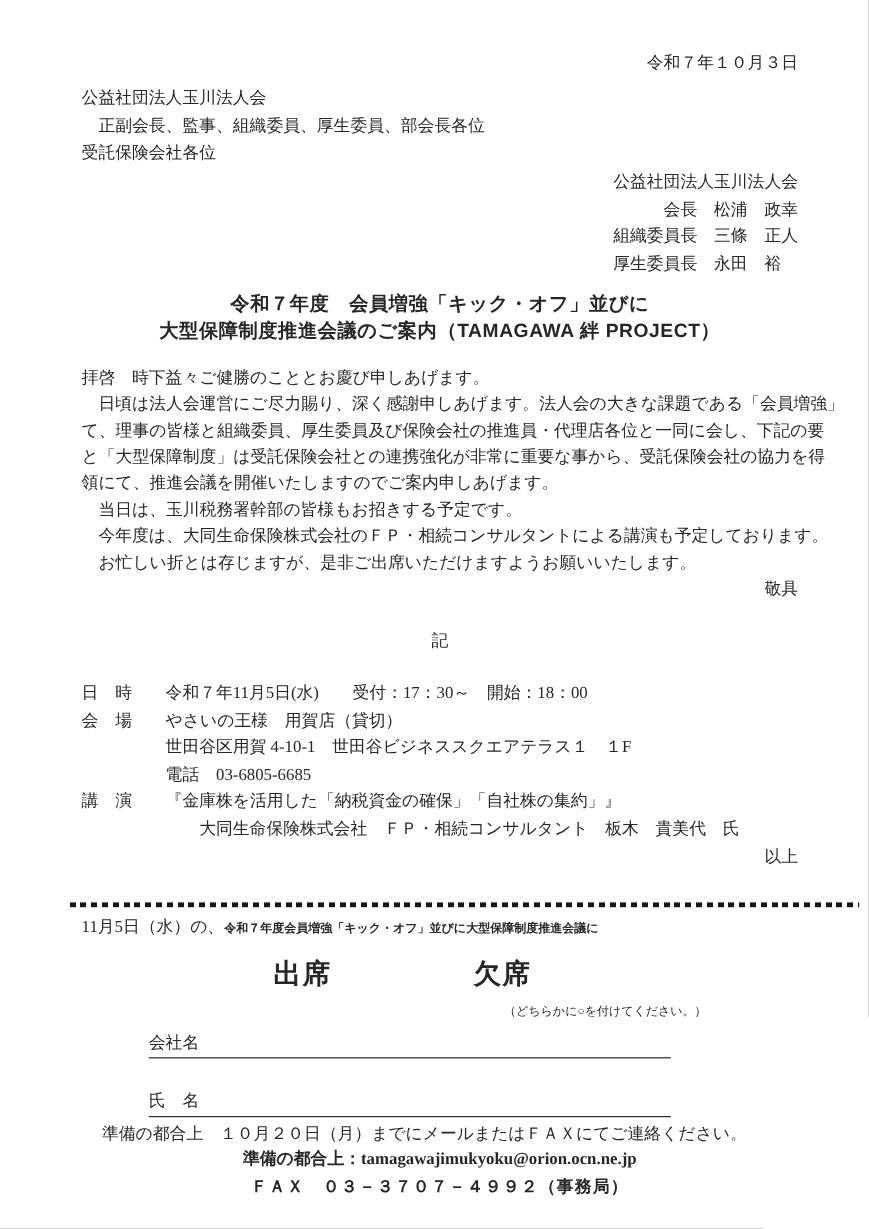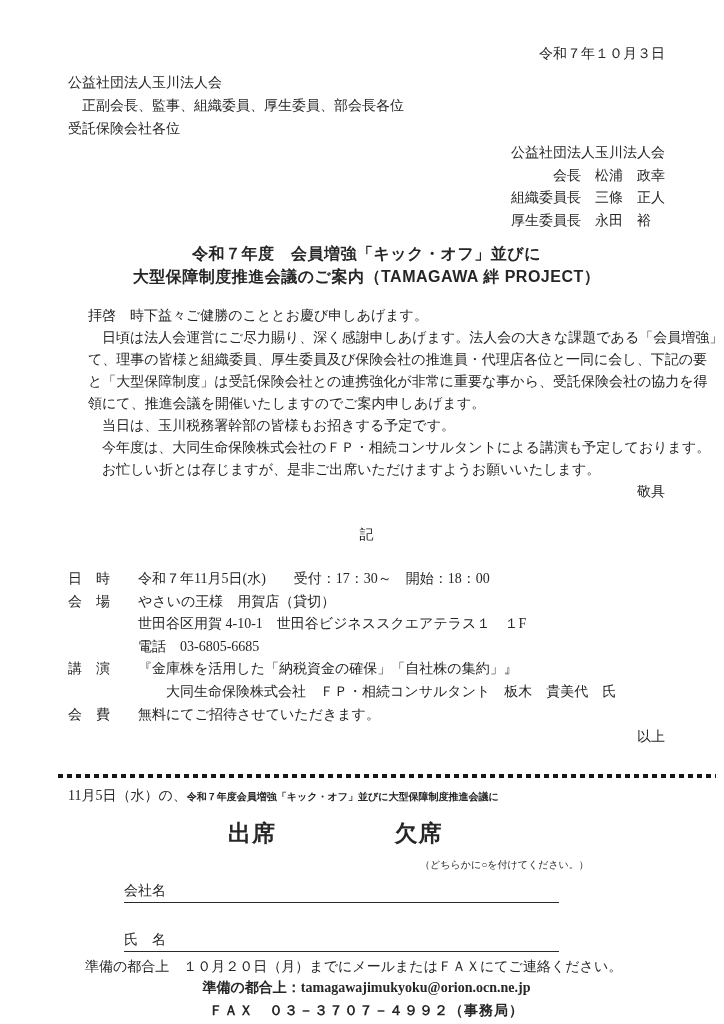--- a/index.html
+++ b/index.html
@@ -18,21 +18,21 @@
   .gothic{font-family:"Liberation Sans","DejaVu Sans",sans-serif;}
 
   .date-line{text-align:right;line-height:16px;}
   .recipients{margin-top:9px;}
   .recipient-line{line-height:23px;white-space:pre;}
   .senders{margin-top:2px;width:fit-content;margin-left:auto;margin-right:0;}
   .sender-line{line-height:22.5px;white-space:pre;}
 
   .title-block{margin-top:10px;text-align:center;font-weight:bold;font-size:16px;line-height:23px;letter-spacing:0.5px;}
 
-  .body-block{margin-top:17px;margin-left:20px;}
+  .body-block{margin-top:17px;}
   .body-line{white-space:pre;line-height:22px;}
   .closing{text-align:right;line-height:22px;}
   .record-marker{text-align:center;margin-top:21px;line-height:22px;}
 
   .details{margin-top:22px;}
   .detail-line{white-space:pre;line-height:22.6px;}
   .end-marker{text-align:right;line-height:22px;margin-top:0;}
 
   .dotted-separator{
     margin:26px 0 0 -10px;
@@ -105,21 +105,20 @@
 
   <div class="record-marker">記</div>
 
   <div class="details">
     <div class="detail-line">日　時　　令和７年11月5日(水)　　受付：17：30～　開始：18：00</div>
     <div class="detail-line">会　場　　やさいの王様　用賀店（貸切）</div>
     <div class="detail-line">　　　　　世田谷区用賀 4-10-1　世田谷ビジネススクエアテラス１　１F</div>
     <div class="detail-line">　　　　　電話　03-6805-6685</div>
     <div class="detail-line">講　演　　『金庫株を活用した「納税資金の確保」「自社株の集約」』</div>
     <div class="detail-line">　　　　　　　大同生命保険株式会社　ＦＰ・相続コンサルタント　板木　貴美代　氏</div>
-    <div class="detail-line">会　費　　無料にてご招待させていただきます。</div>
   </div>
 
   <div class="end-marker">以上</div>
 
   <div class="dotted-separator"></div>
 
   <div class="reply-intro"><span>11月5日（水）の、</span><span class="intro-bold">令和７年度会員増強「キック・オフ」並びに大型保障制度推進会議に</span></div>
 
   <div class="attendance-row">
     <span class="choice attend">出席</span>

